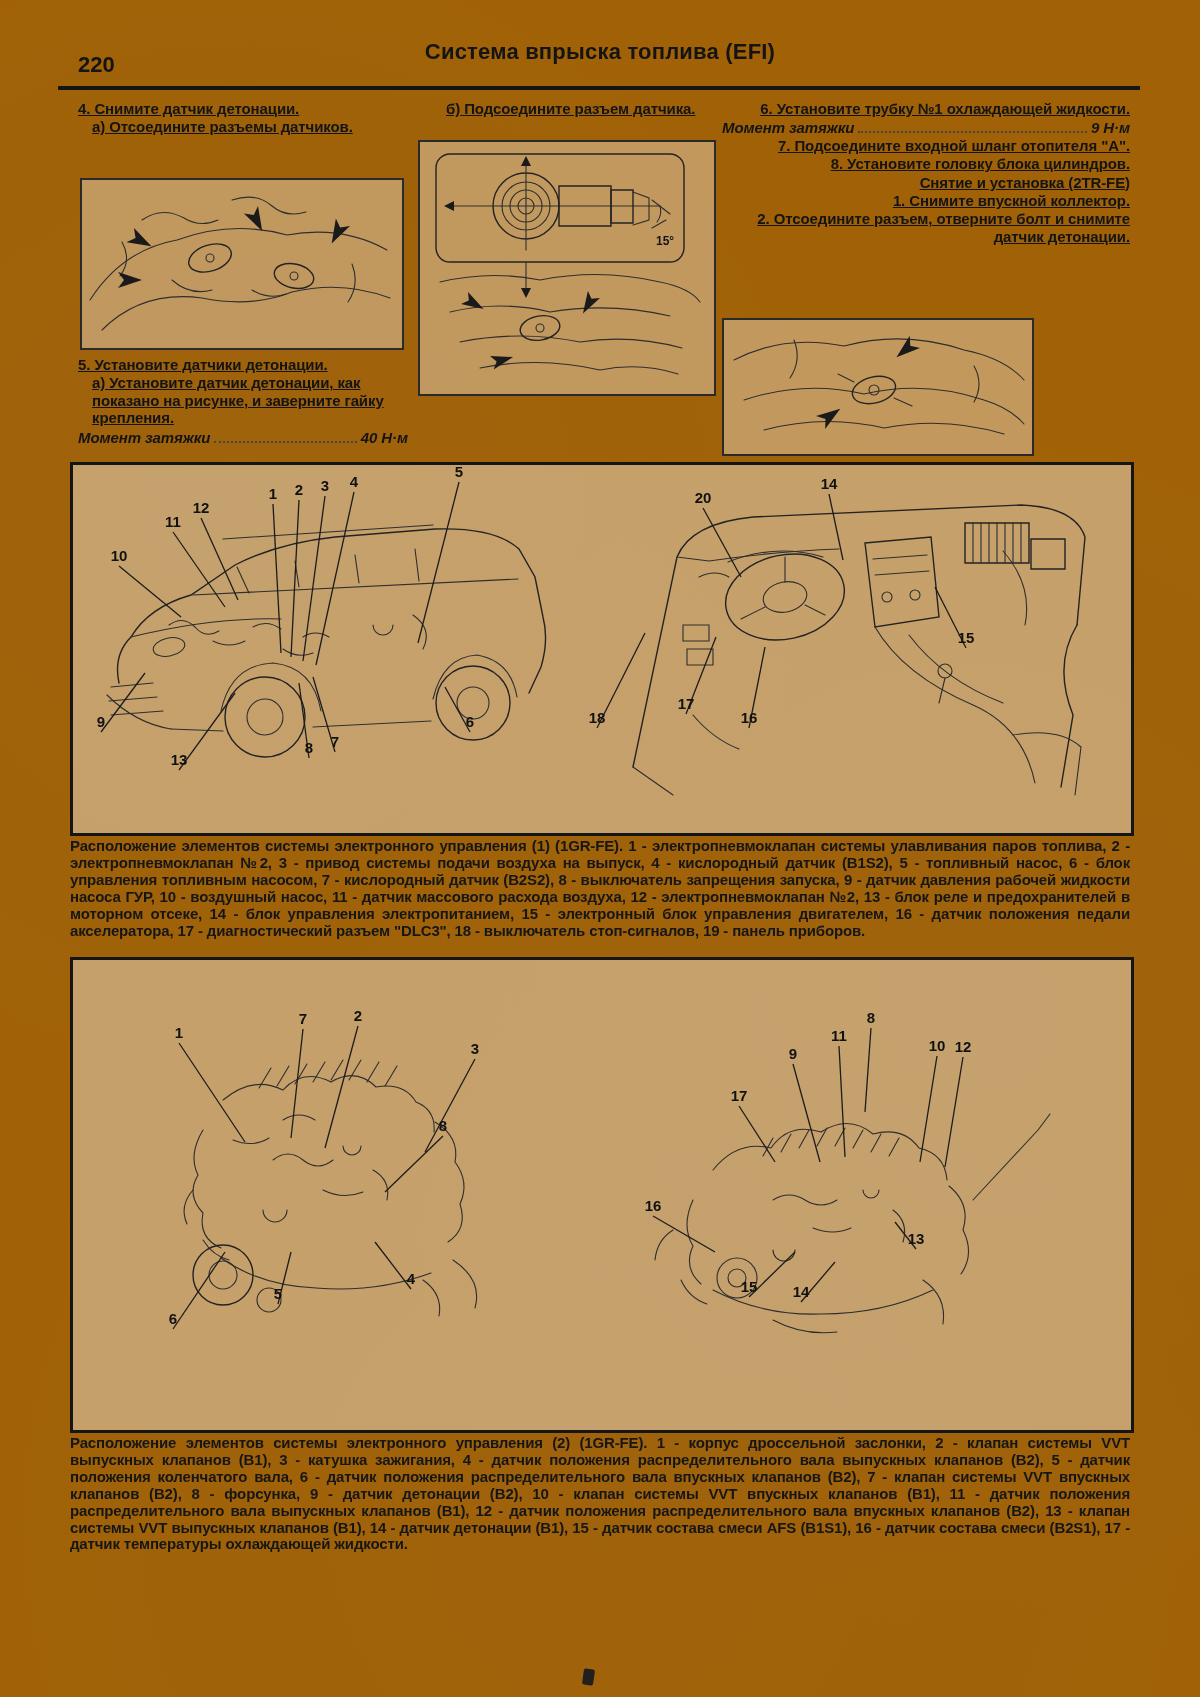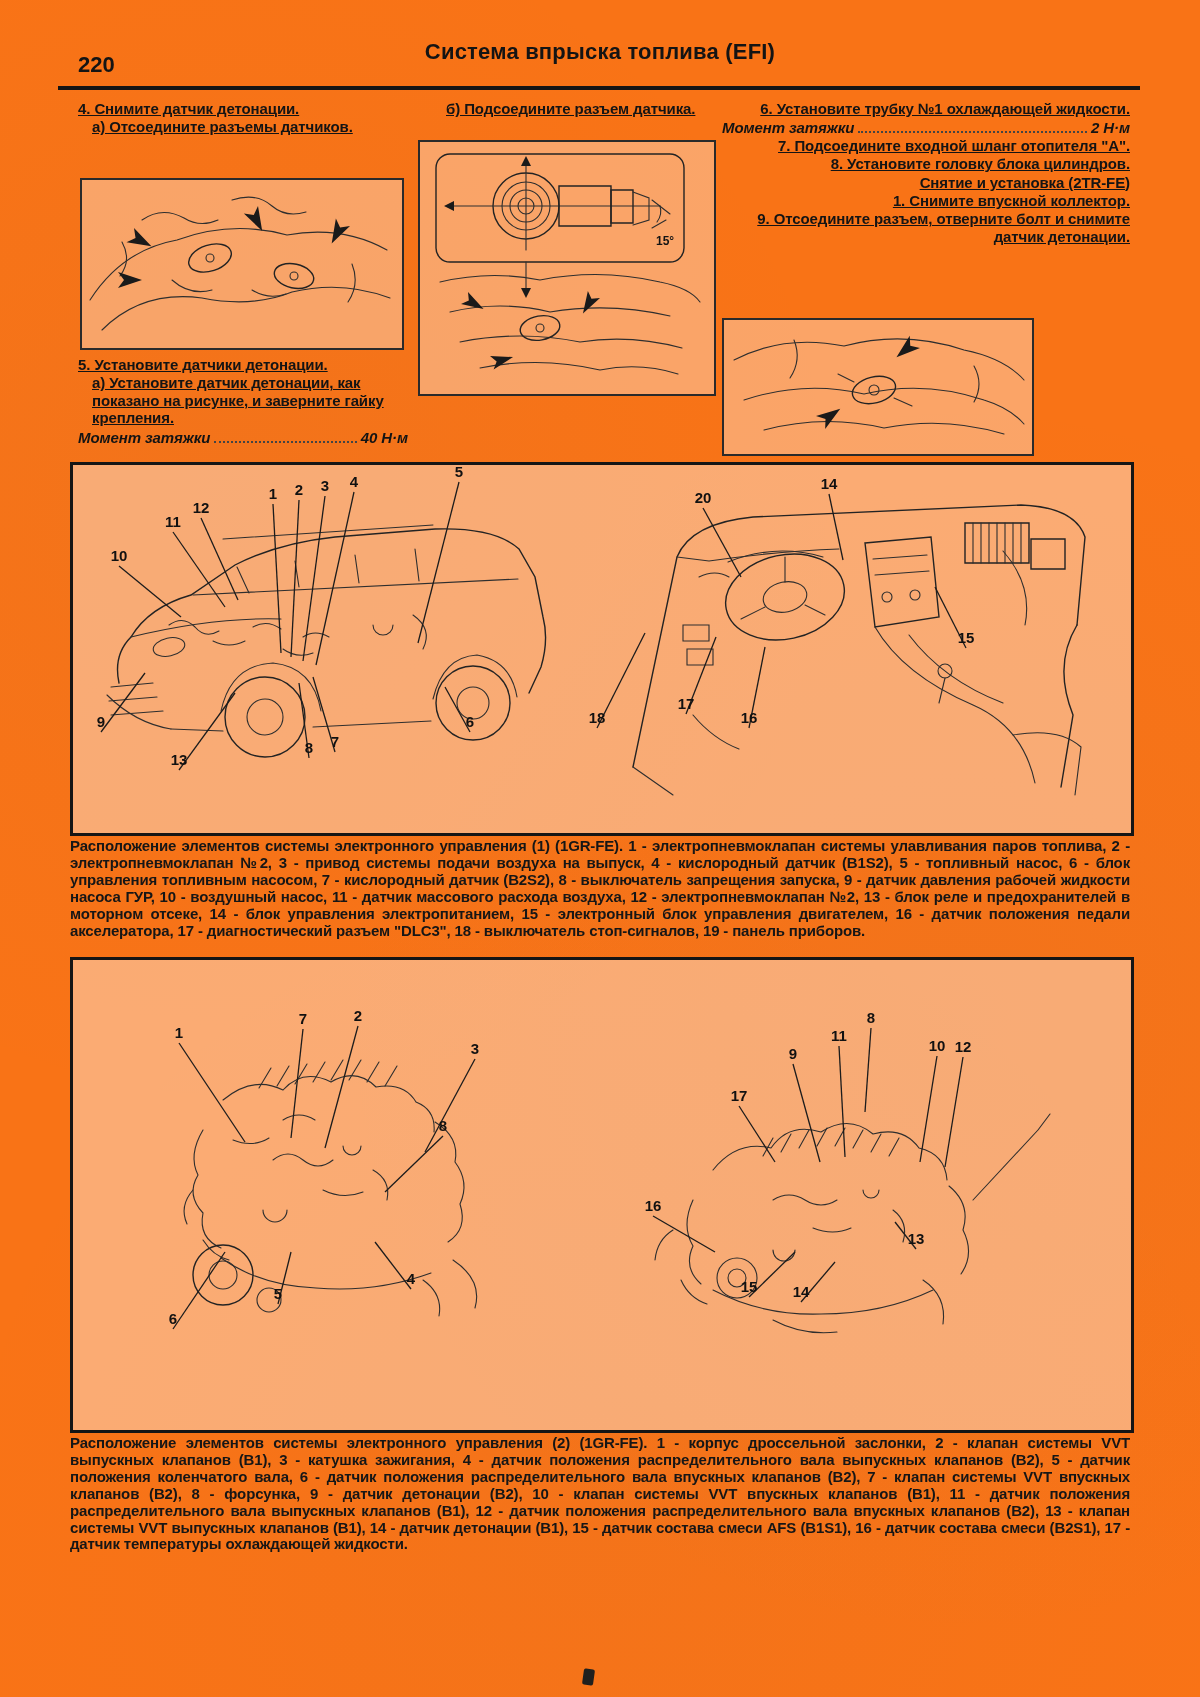--- a/index.html
+++ b/index.html
@@ -1,17 +1,17 @@
 <!DOCTYPE html>
 <html><head>
 <meta charset="utf-8">
 <style>
   html,body{margin:0;padding:0;background:#dddcd8;}
   .page{position:relative;width:1200px;height:1697px;margin:0 auto;
-    background:#f97316;color:#141414;
+    background:#a16207;color:#141414;
     font-family:"Liberation Sans","DejaVu Sans",sans-serif;overflow:hidden;}
   
   .page:before{content:"";position:absolute;inset:0;pointer-events:none;
     background:
       radial-gradient(circle at 20% 30%, rgba(120,120,115,.05), transparent 40%),
       radial-gradient(circle at 80% 60%, rgba(120,120,115,.05), transparent 45%),
       radial-gradient(circle at 50% 90%, rgba(120,120,115,.04), transparent 40%);}
   .hdr-num{position:absolute;left:78px;top:52px;font-size:22px;font-weight:700;}
   .hdr-title{position:absolute;left:0;right:0;top:39px;text-align:center;
     font-size:22px;font-weight:700;letter-spacing:.2px;}
@@ -115,27 +115,27 @@
       </g>
     </svg>
     <span class="angle-label" style="left:236px;top:92px;">15°</span>
   </div>
 
   <div class="txt" style="left:722px;top:100px;width:408px;text-align:right;">
     <p>6. Установите трубку №1 охлаждающей жидкости.</p>
     <div class="torque">
       <span>Момент затяжки</span>
       <span class="dots"></span>
-      <span>2 Н·м</span>
+      <span>9 Н·м</span>
     </div>
     <p>7. Подсоедините входной шланг отопителя "А".</p>
     <p>8. Установите головку блока цилиндров.</p>
     <p class="subhead">Снятие и установка (2TR-FE)</p>
     <p>1. Снимите впускной коллектор.</p>
-    <p>9. Отсоедините разъем, отверните болт и снимите датчик детонации.</p>
+    <p>2. Отсоедините разъем, отверните болт и снимите датчик детонации.</p>
   </div>
 
   <div class="figbox" style="left:722px;top:318px;width:308px;height:134px;">
     <svg width="308" height="134" viewBox="0 0 308 134">
       <path class="lnthin" d="M10,40 Q60,14 120,26 Q180,10 240,30 Q280,38 300,60"></path>
       <path class="lnthin" d="M20,80 Q80,60 140,74 Q200,60 260,80 Q286,88 300,104"></path>
       <path class="lnthin" d="M40,110 Q100,94 160,108 Q220,96 280,114"></path>
       <path class="lnthin" d="M70,20 q8,20 -4,38 M250,46 q10,18 0,36"></path>
       <ellipse class="ln" cx="150" cy="70" rx="22" ry="13" transform="rotate(-14 150 70)"></ellipse>
       <circle class="lnthin" cx="150" cy="70" r="5"></circle>

